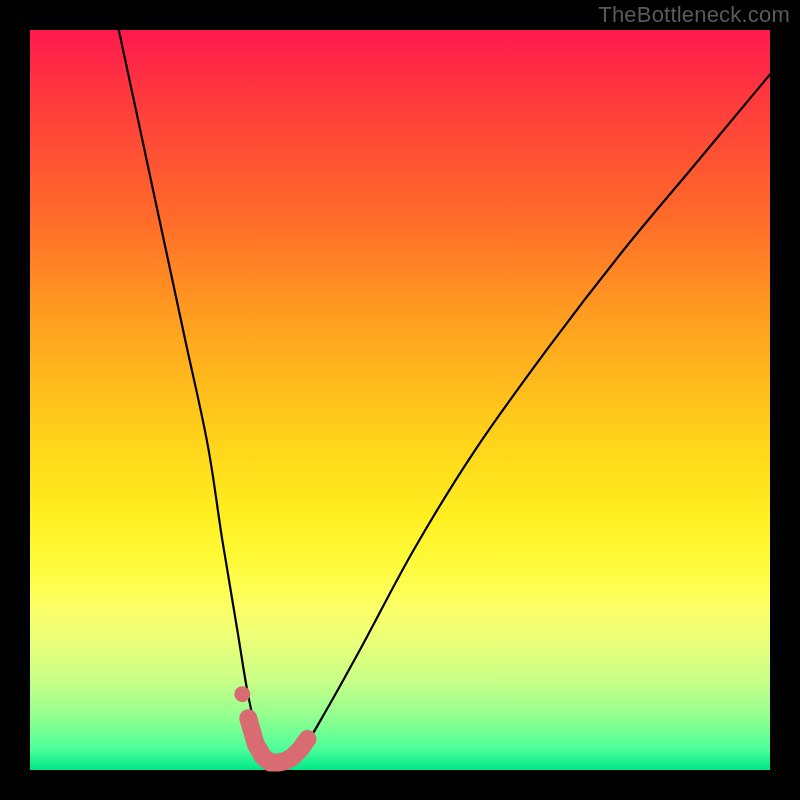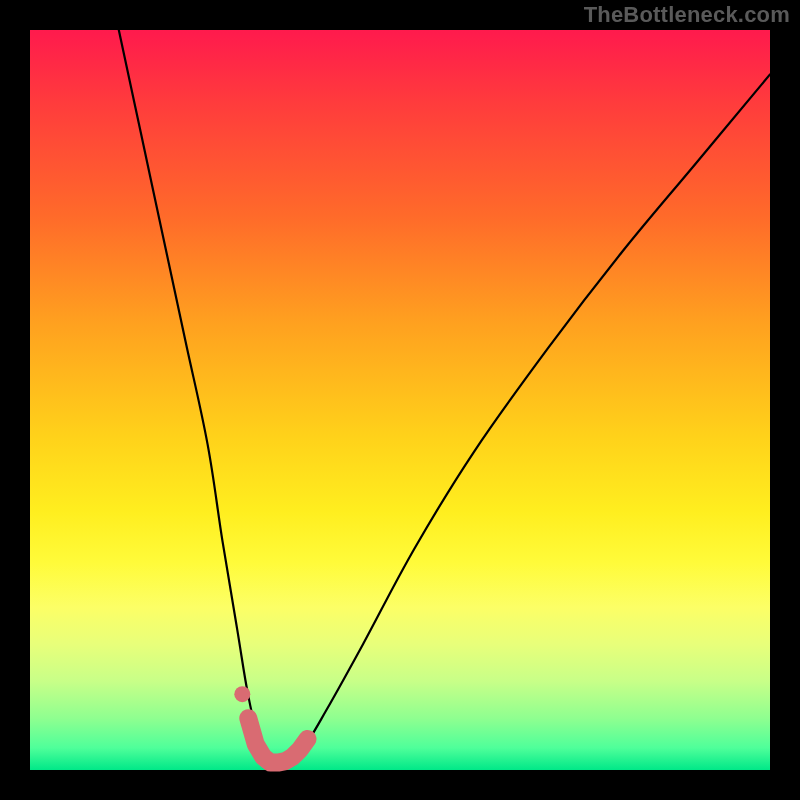--- a/index.html
+++ b/index.html
@@ -31,21 +31,21 @@
       #8fff90 93%,
       #4fff9a 97%,
       #00e888 100%);
   }
   .watermark {
     position: absolute;
     top: 2px;
     right: 10px;
     color: #5a5a5a;
     font-size: 22px;
-    font-weight: 700;
+    font-weight: 400;
     letter-spacing: 0.2px;
     z-index: 5;
   }
   svg.curves {
     position: absolute;
     left: 0;
     top: 0;
     width: 740px;
     height: 740px;
     overflow: visible;

